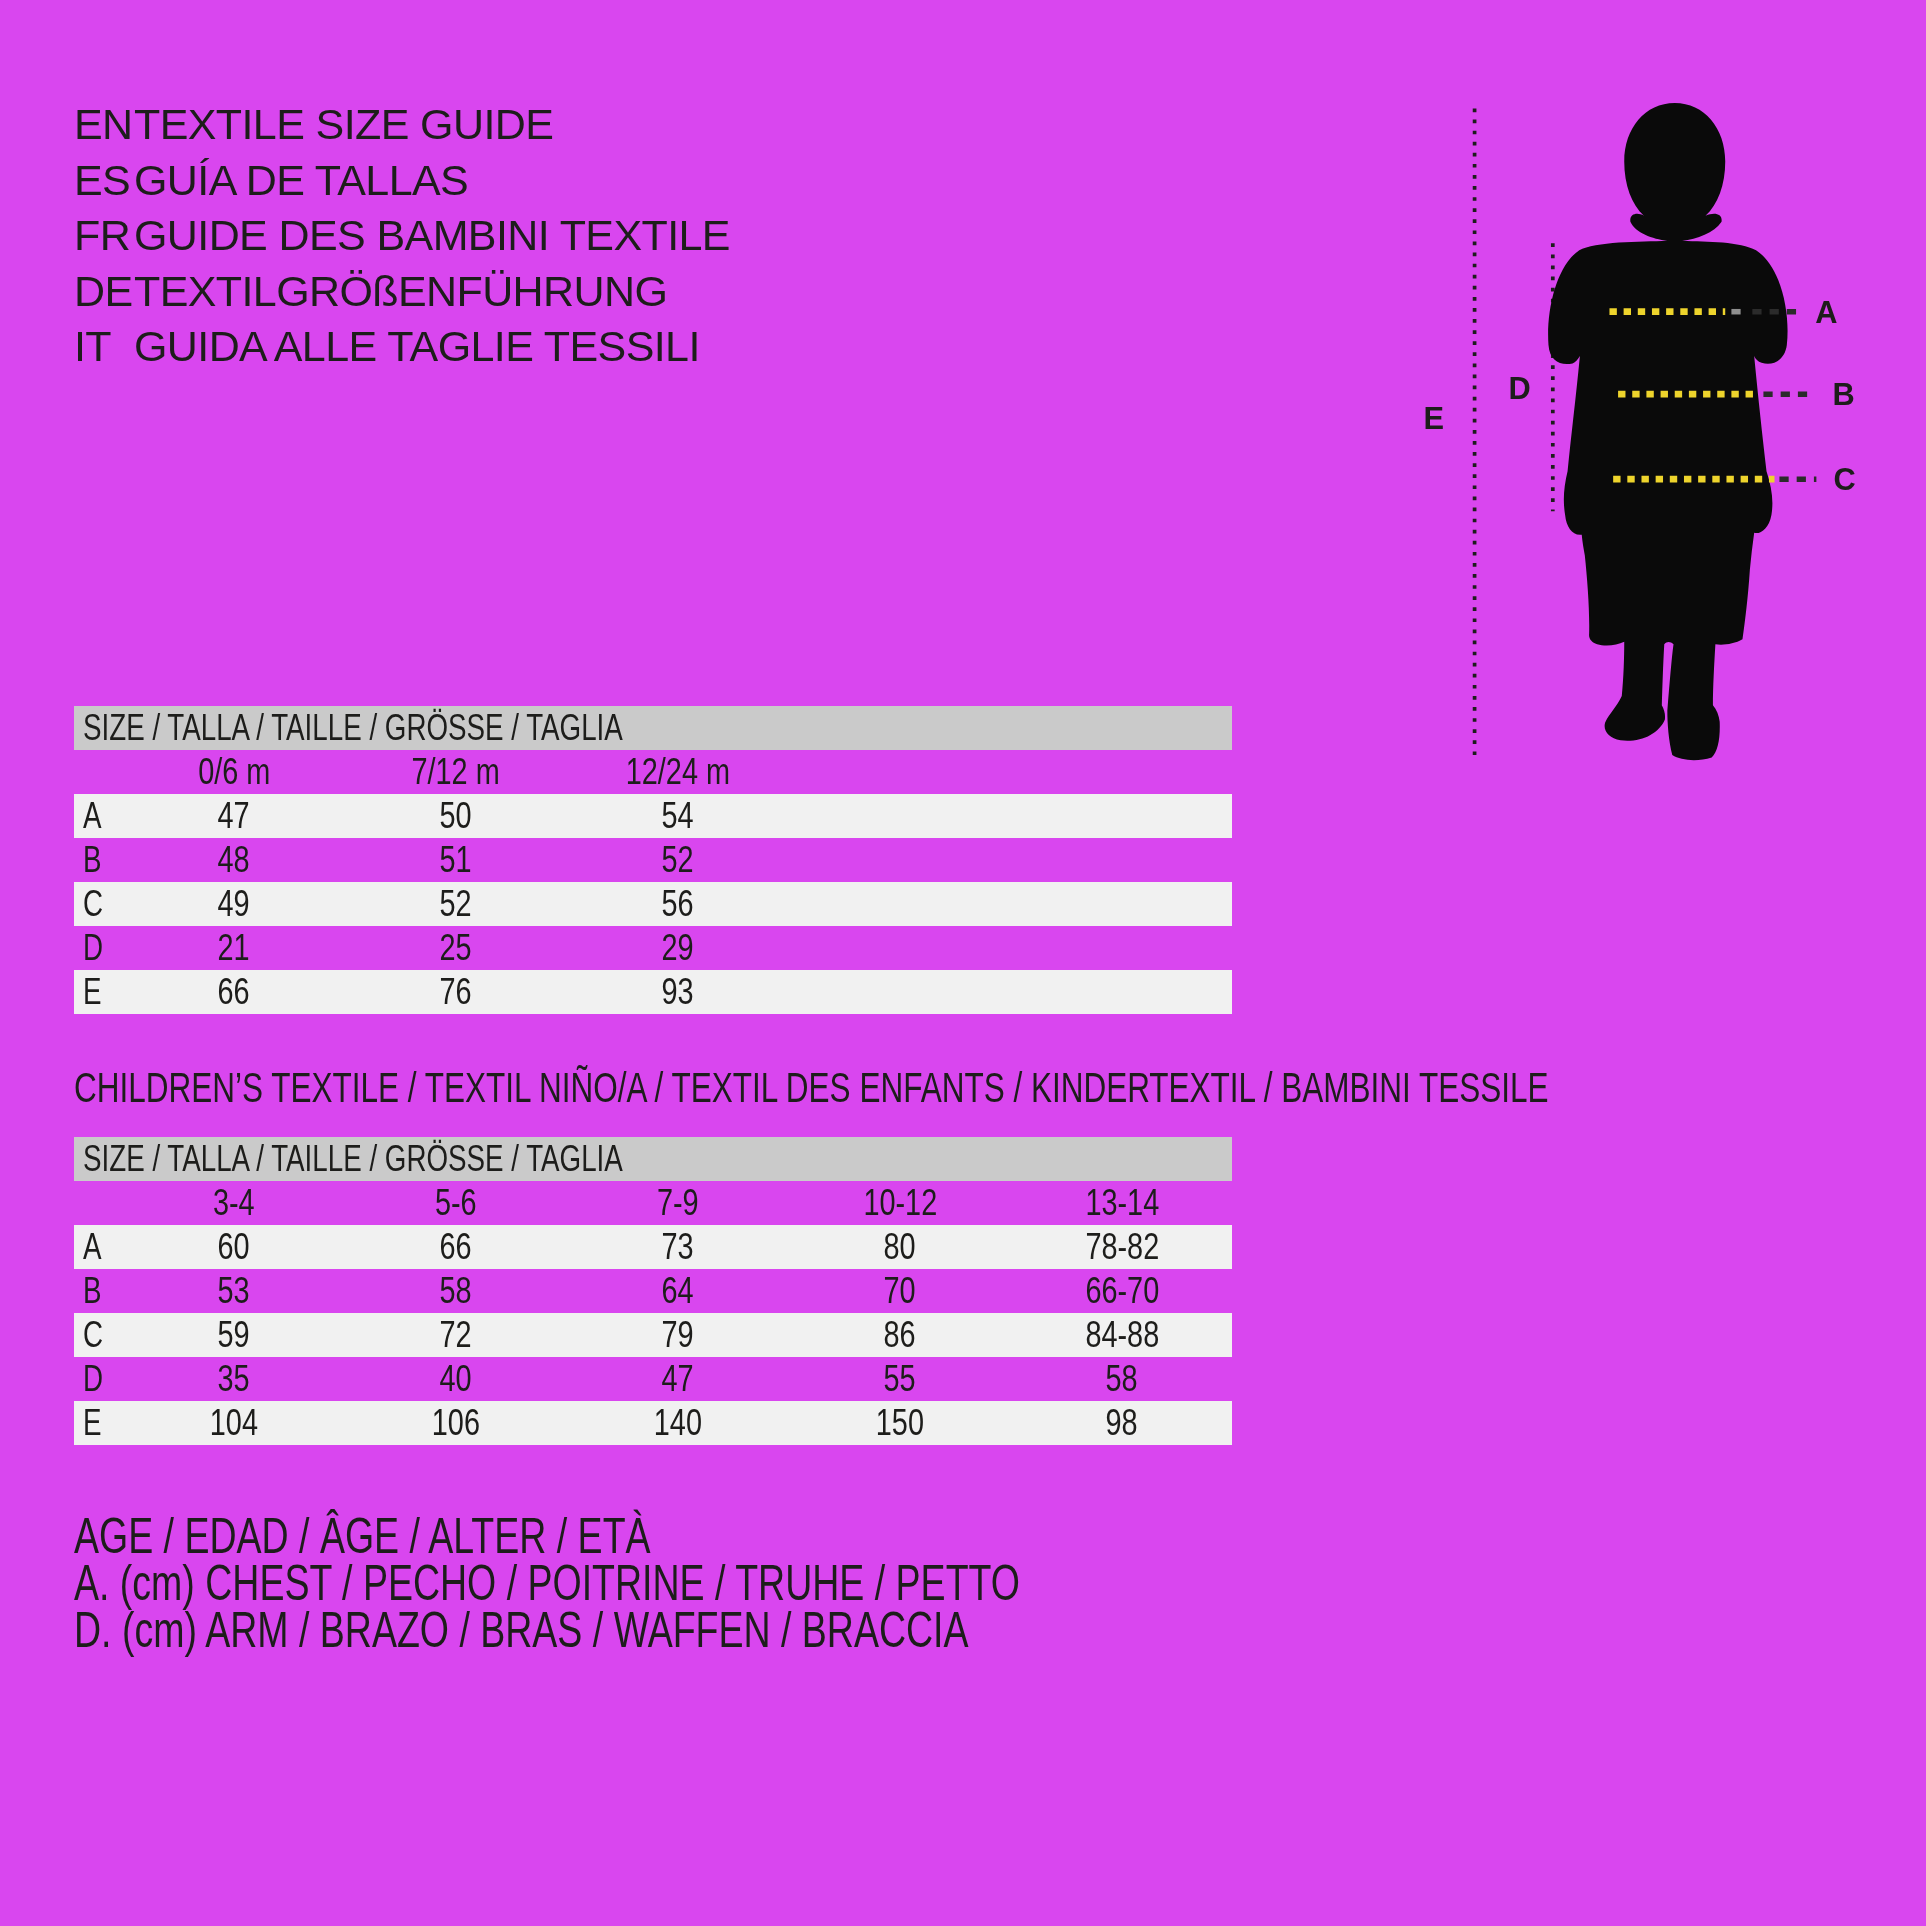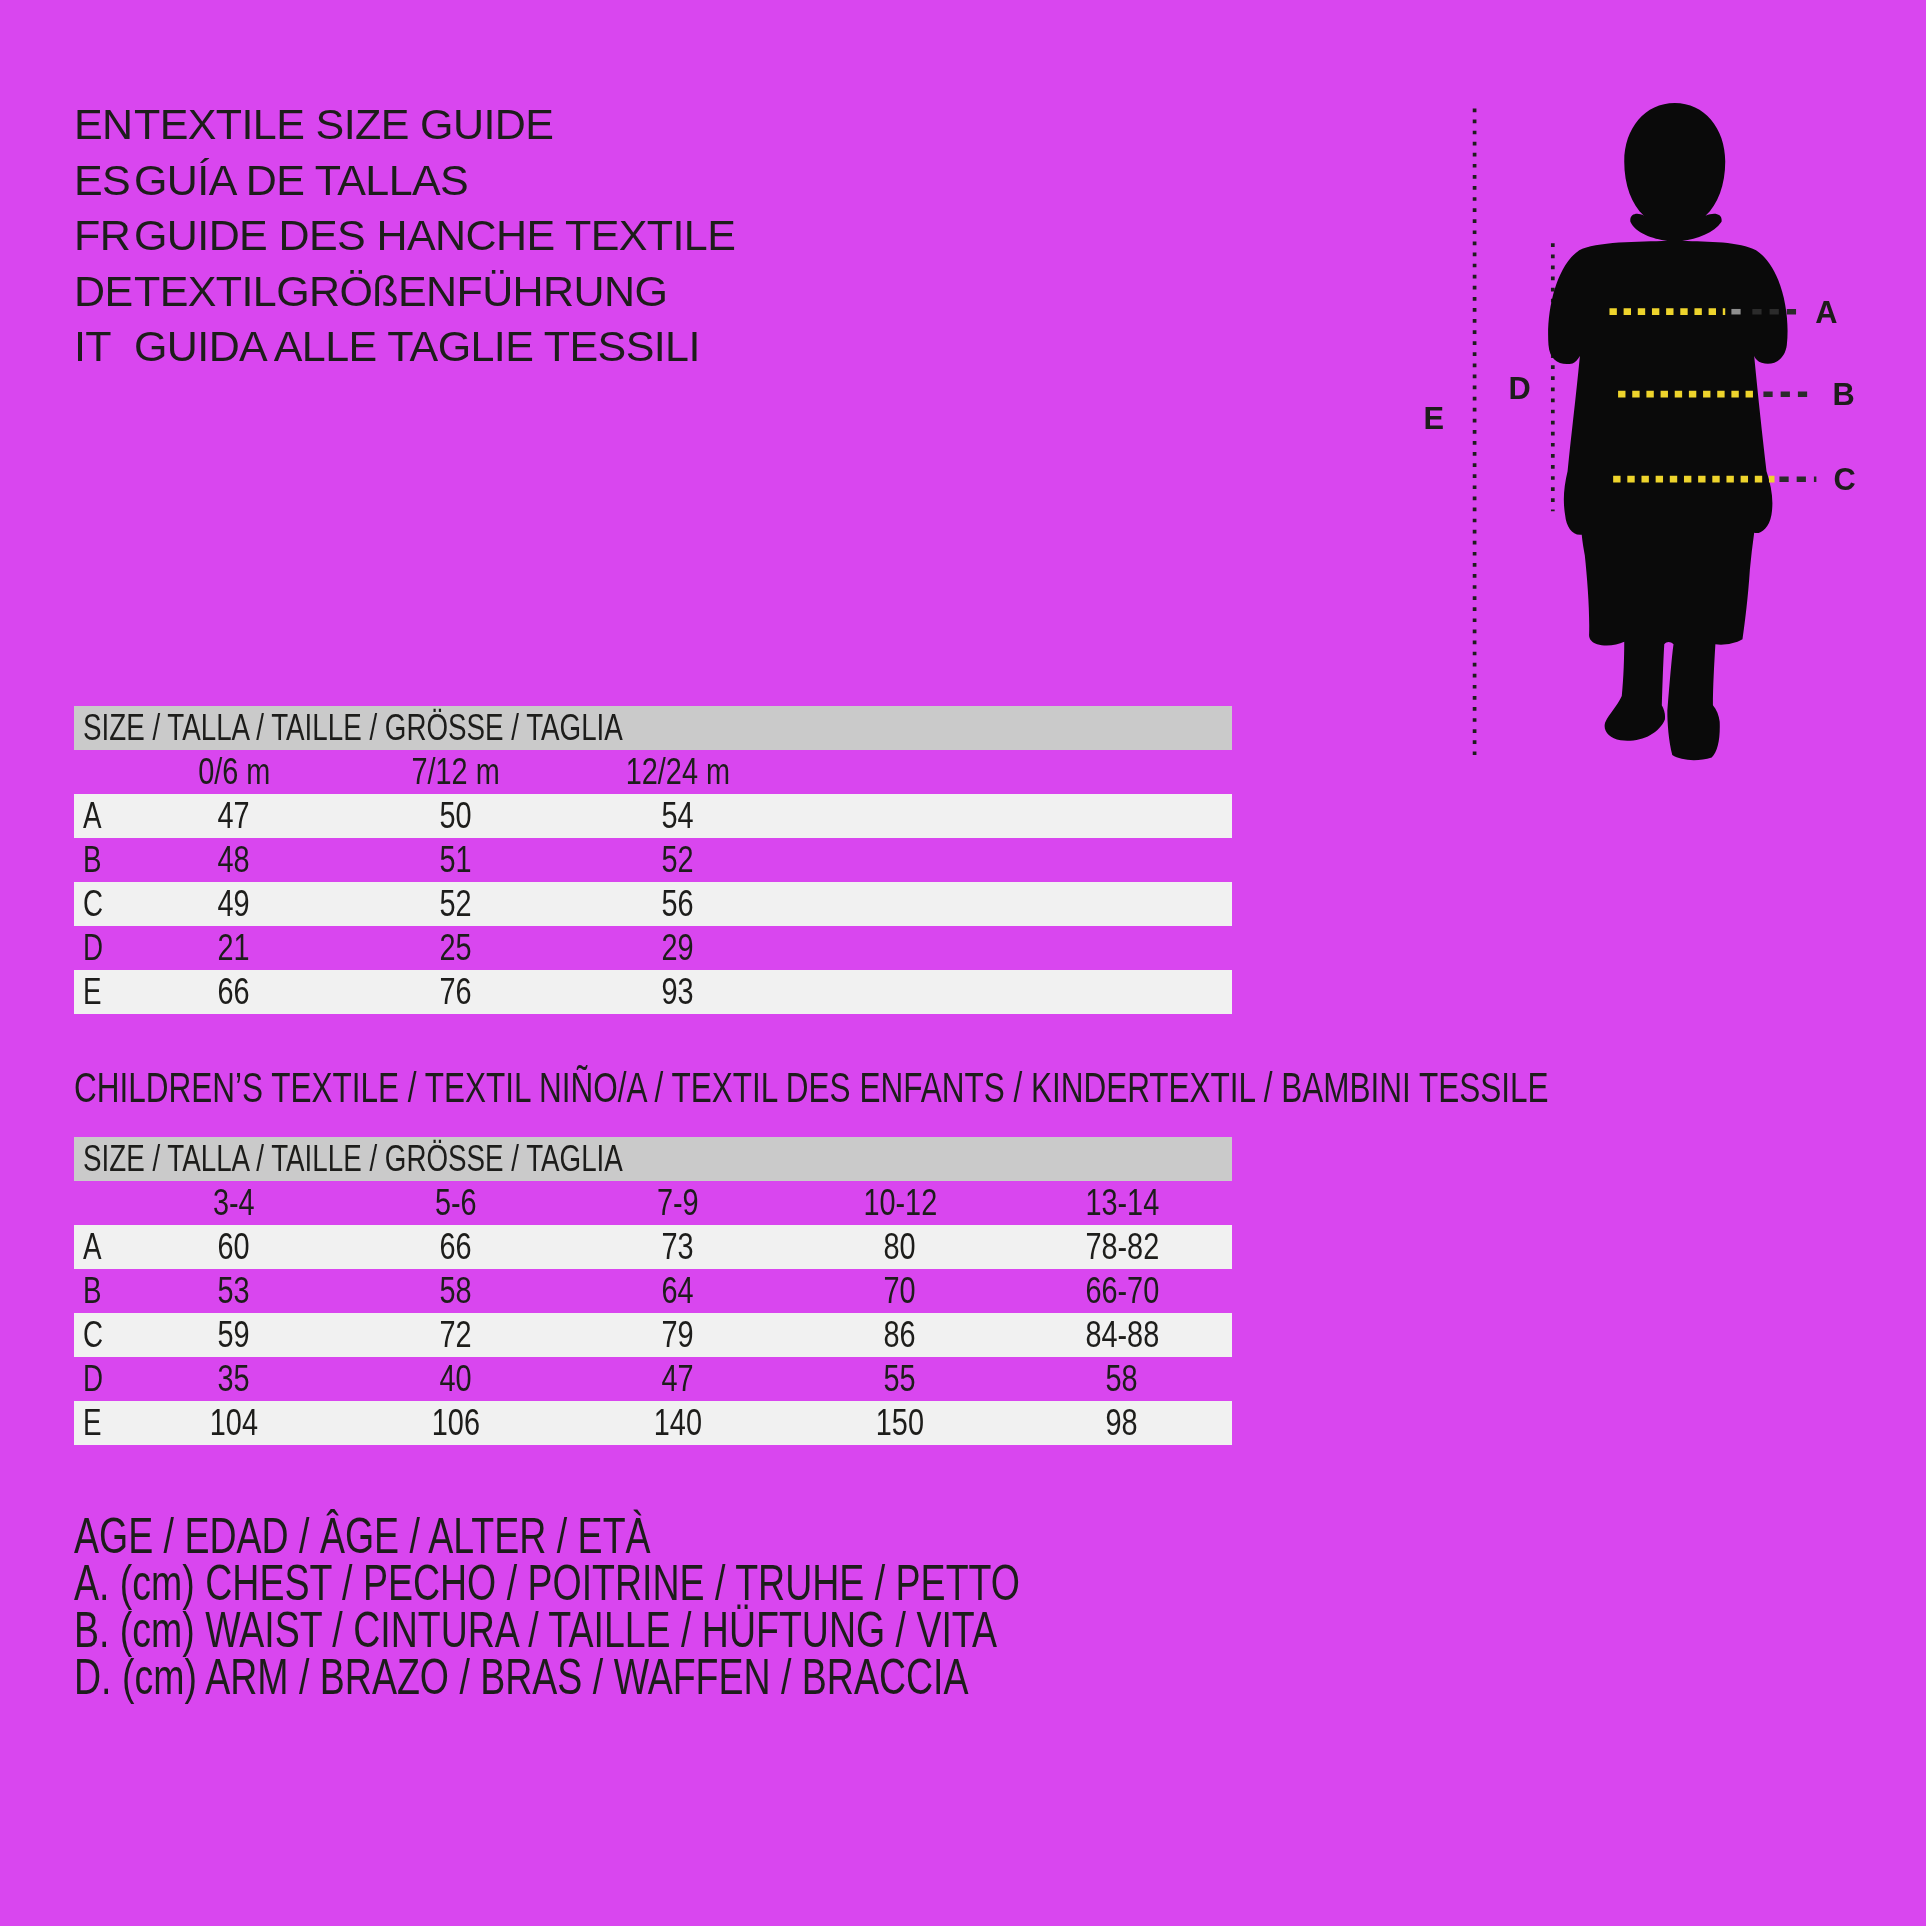--- a/index.html
+++ b/index.html
@@ -26,21 +26,21 @@
 <div class="canvas">
 
   <div>
     <div class="lang-row" style="top:97px;">
       <span class="lang-code">EN</span><span>TEXTILE SIZE GUIDE</span>
     </div>
     <div class="lang-row" style="top:153px;">
       <span class="lang-code">ES</span><span>GUÍA DE TALLAS</span>
     </div>
     <div class="lang-row" style="top:208px;">
-      <span class="lang-code">FR</span><span>GUIDE DES HANCHE TEXTILE</span>
+      <span class="lang-code">FR</span><span>GUIDE DES BAMBINI TEXTILE</span>
     </div>
     <div class="lang-row" style="top:264px;">
       <span class="lang-code">DE</span><span>TEXTILGRÖßENFÜHRUNG</span>
     </div>
     <div class="lang-row" style="top:319px;">
       <span class="lang-code">IT</span><span>GUIDA ALLE TAGLIE TESSILI</span>
     </div>
   </div>
 
   <svg class="diagram-svg" width="521" height="715" viewBox="0 0 846 1160">
@@ -218,18 +218,17 @@
       <div class="cell"><span class="cxc">106</span></div>
       <div class="cell"><span class="cxc">140</span></div>
       <div class="cell"><span class="cxc">150</span></div>
       <div class="cell"><span class="cxc">98</span></div>
     </div>
   </div>
 
   <div class="legend">
     <div><span class="cx">AGE / EDAD / ÂGE / ALTER / ETÀ</span></div>
     <div><span class="cx">A. (cm) CHEST / PECHO / POITRINE / TRUHE / PETTO</span></div>
-    <div><span class="cx">B. (cm) WAIST / CINTURA / TAILLE / HÜFTUNG / VITA</span></div>
     <div><span class="cx">D. (cm) ARM / BRAZO / BRAS / WAFFEN / BRACCIA</span></div>
   </div>
 
 </div>
 
 
 </body></html>

